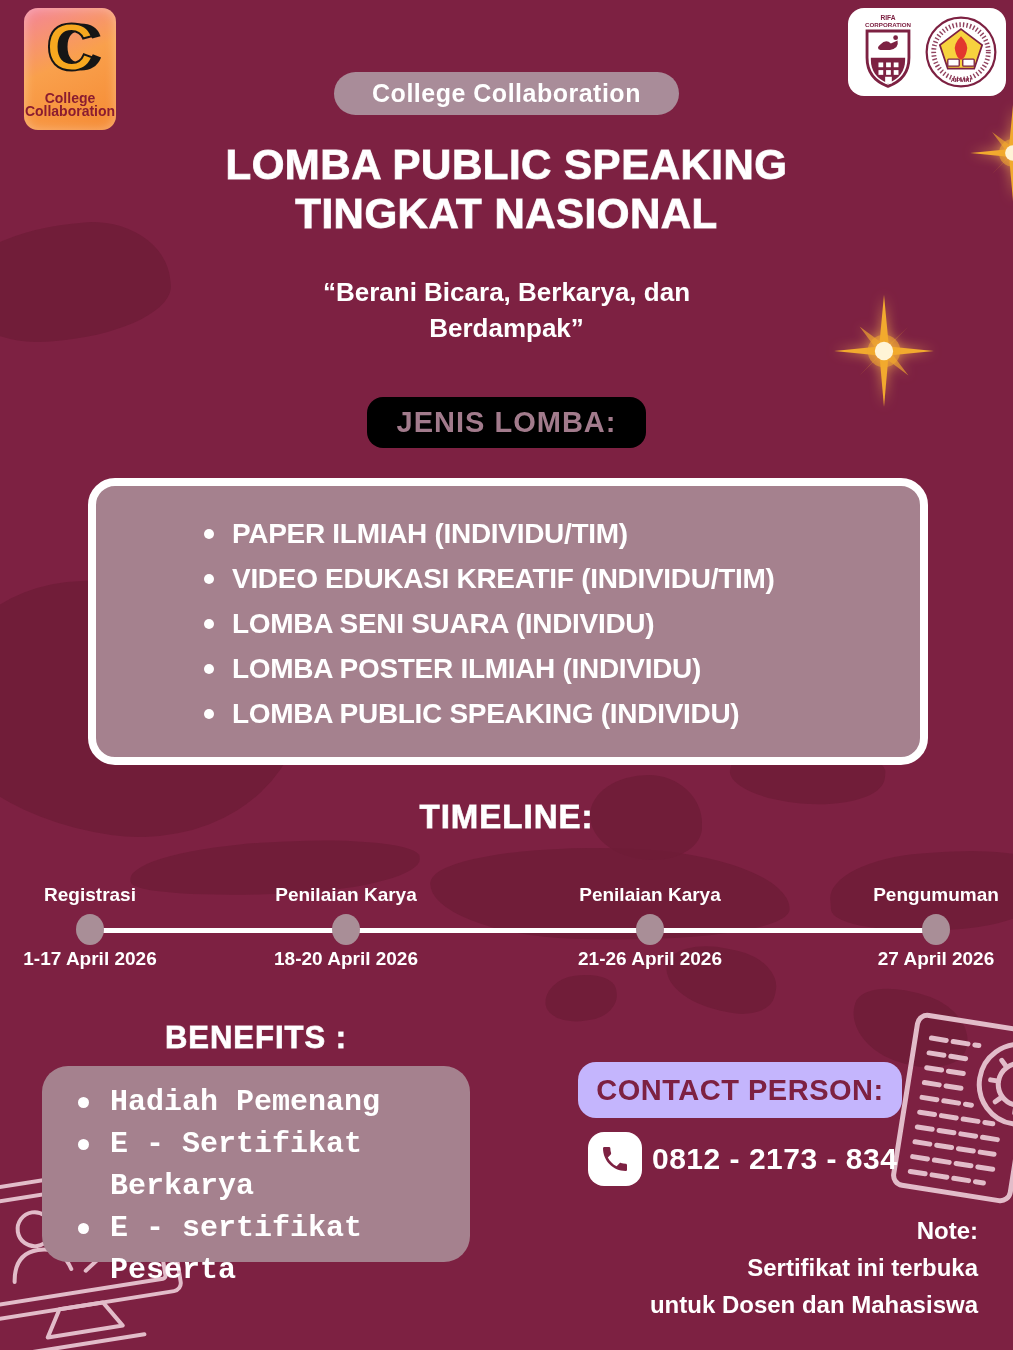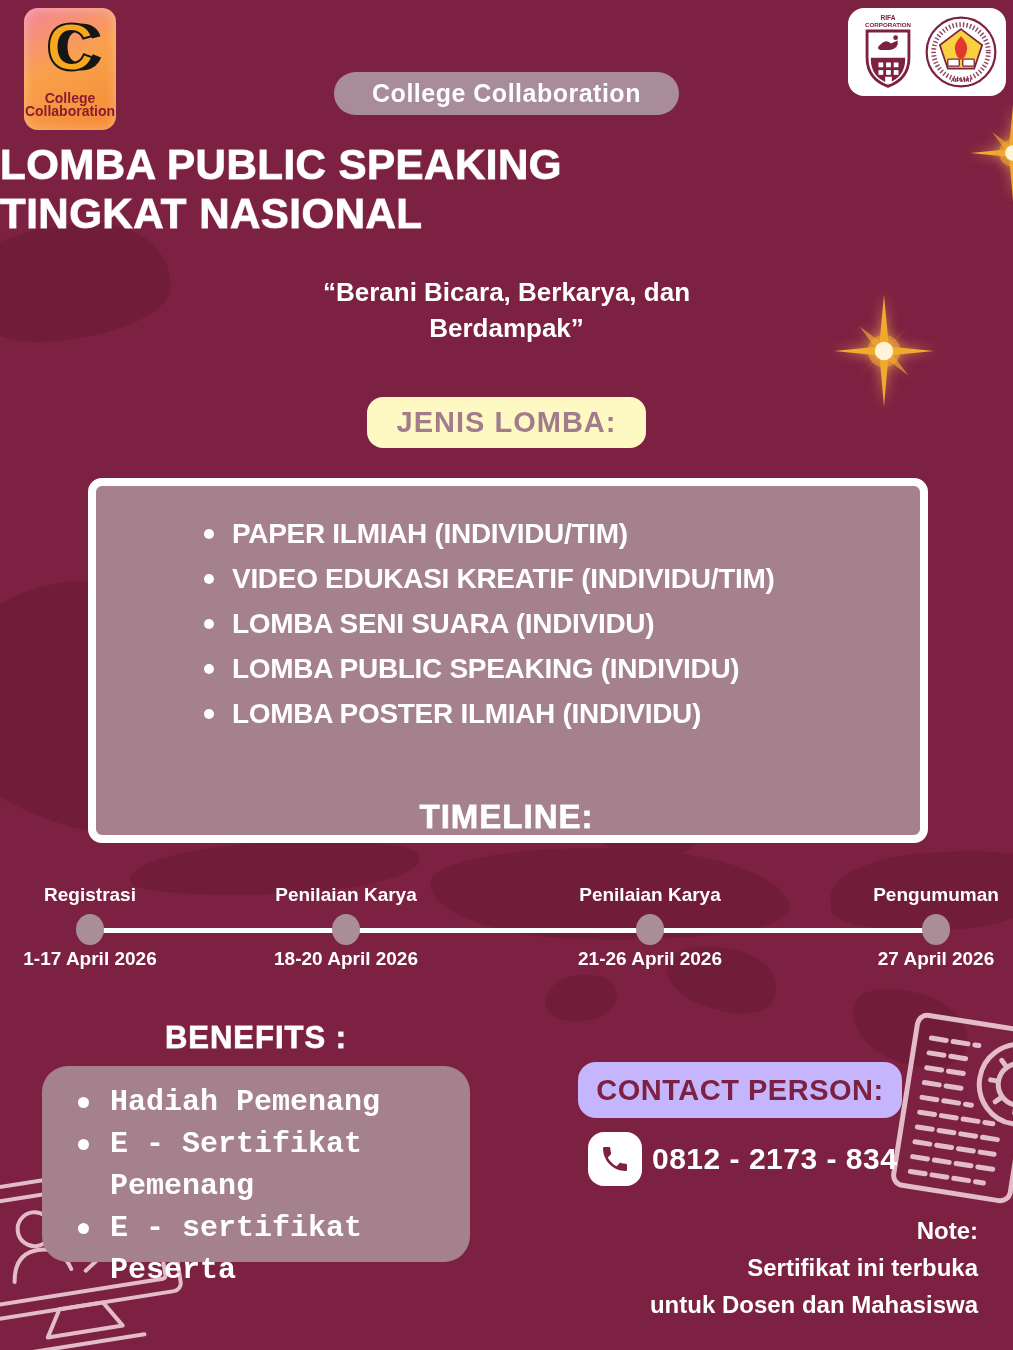--- a/index.html
+++ b/index.html
@@ -53,45 +53,45 @@
     display: flex; justify-content: center;
   }
   .event-badge span {
     background: #a98c99;
     color: #ffffff; font-weight: bold; font-size: 25px;
     padding: 7px 38px; border-radius: 999px; letter-spacing: .5px;
   }
 
   .title {
     position: absolute; top: 140px; left: 0; right: 0;
-    color: #ffffff;
+    text-align: center; color: #ffffff;
     font-size: 42px; font-weight: bold; line-height: 49px;
     letter-spacing: .5px; -webkit-text-stroke: 1px rgba(255,255,255,.85);
   }
   .tagline {
     position: absolute; top: 274px; left: 0; right: 0;
     text-align: center; color: #ffffff;
     font-size: 26px; font-weight: bold; line-height: 36px;
   }
 
   
   .jenis-badge {
     position: absolute; top: 397px; left: 0; right: 0;
     display: flex; justify-content: center;
   }
   .jenis-badge span {
-    background: #fef9c3; color: #a27b8c;
+    background: #000000; color: #a27b8c;
     font-size: 29px; font-weight: bold; letter-spacing: 1px;
     padding: 9px 30px; border-radius: 16px;
   }
   .list-card {
     position: absolute; left: 88px; top: 478px;
-    width: 840px; height: 365px;
+    width: 840px; height: 287px;
     background: #a5818e;
-    border: 8px solid #ffffff; border-radius: 14px;
+    border: 8px solid #ffffff; border-radius: 27px;
   }
   .list-card ul { list-style: none; padding: 25px 28px 25px 106px; }
   .list-card li {
     position: relative; padding-left: 30px;
     color: #ffffff; font-size: 28px; font-weight: bold;
     line-height: 45px; letter-spacing: -0.3px; white-space: nowrap;
   }
   .list-card li::before {
     content: ""; position: absolute; left: 2px; top: 18px;
     width: 10px; height: 10px; border-radius: 50%; background: #ffffff;
@@ -316,22 +316,22 @@
     </div>
 
     <div class="jenis-badge">
       <span>JENIS LOMBA:</span>
     </div>
     <div class="list-card">
       <ul>
         <li><span>PAPER ILMIAH (INDIVIDU/TIM)</span></li>
         <li><span>VIDEO EDUKASI KREATIF (INDIVIDU/TIM)</span></li>
         <li><span>LOMBA SENI SUARA (INDIVIDU)</span></li>
+        <li><span>LOMBA POSTER ILMIAH (INDIVIDU)</span></li>
         <li><span>LOMBA PUBLIC SPEAKING (INDIVIDU)</span></li>
-        <li><span>LOMBA POSTER ILMIAH (INDIVIDU)</span></li>
       </ul>
     </div>
 
     <div class="timeline-heading">TIMELINE:</div>
     <div class="timeline-line"></div>
 
     <div class="milestone" style="left:-30px">
       <div class="tl-label">Registrasi</div>
       <div class="tl-dot"></div>
       <div class="tl-date">1-17 April 2026</div>
@@ -349,21 +349,21 @@
     <div class="milestone" style="left:816px">
       <div class="tl-label">Pengumuman</div>
       <div class="tl-dot"></div>
       <div class="tl-date">27 April 2026</div>
     </div>
 
     <div class="benefits-heading">BENEFITS :</div>
     <div class="benefits-card">
       <ul>
         <li><span>Hadiah Pemenang</span></li>
-        <li><span>E - Sertifikat Pemenang</span></li>
+        <li><span>E - Sertifikat Berkarya</span></li>
         <li><span>E - sertifikat Peserta</span></li>
       </ul>
     </div>
 
     <div class="contact-badge">
       <span>CONTACT PERSON:</span>
     </div>
     <div class="phone-box">
       <svg width="32" height="32" viewBox="0 0 24 24">
         <path fill="#7d2142" d="M6.62 10.79c1.44 2.83 3.76 5.14 6.59 6.59l2.2-2.21c.27-.27.67-.36 1.02-.24 1.12.37 2.33.57 3.57.57.55 0 1 .45 1 1V20c0 .55-.45 1-1 1-9.39 0-17-7.61-17-17 0-.55.45-1 1-1h3.5c.55 0 1 .45 1 1 0 1.25.2 2.45.57 3.57.11.35.03.74-.25 1.02l-2.2 2.2z"></path>

